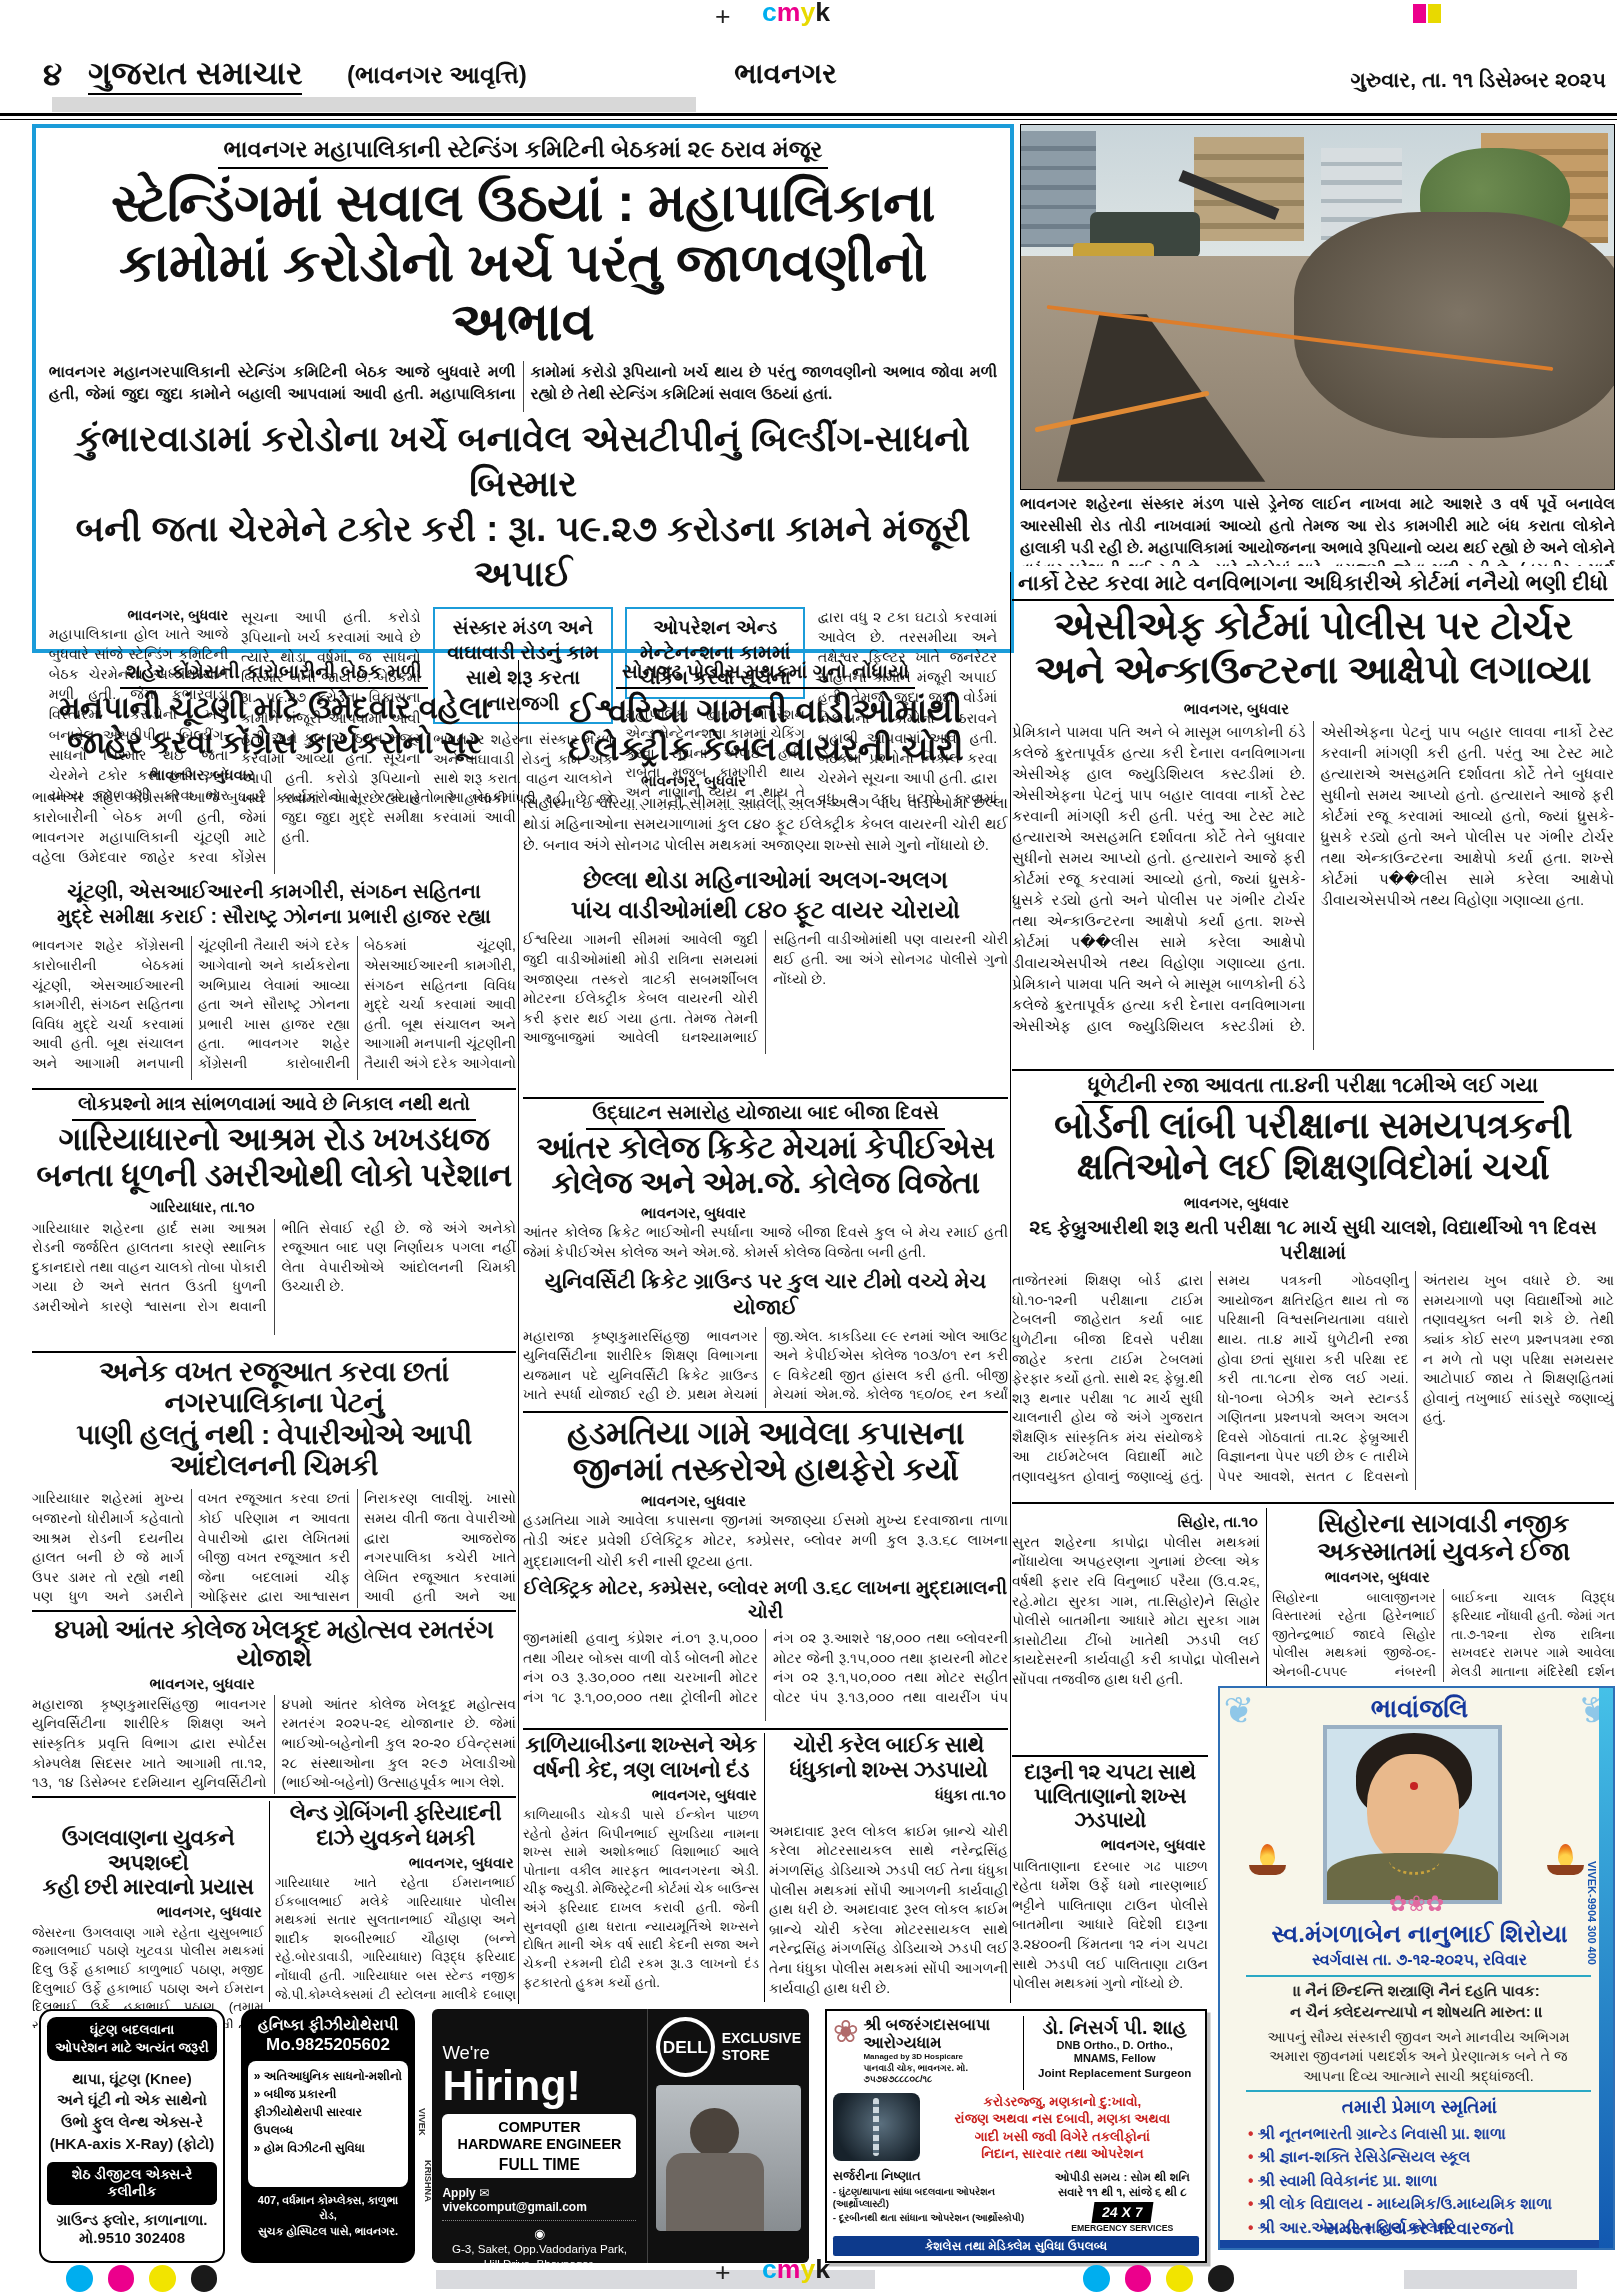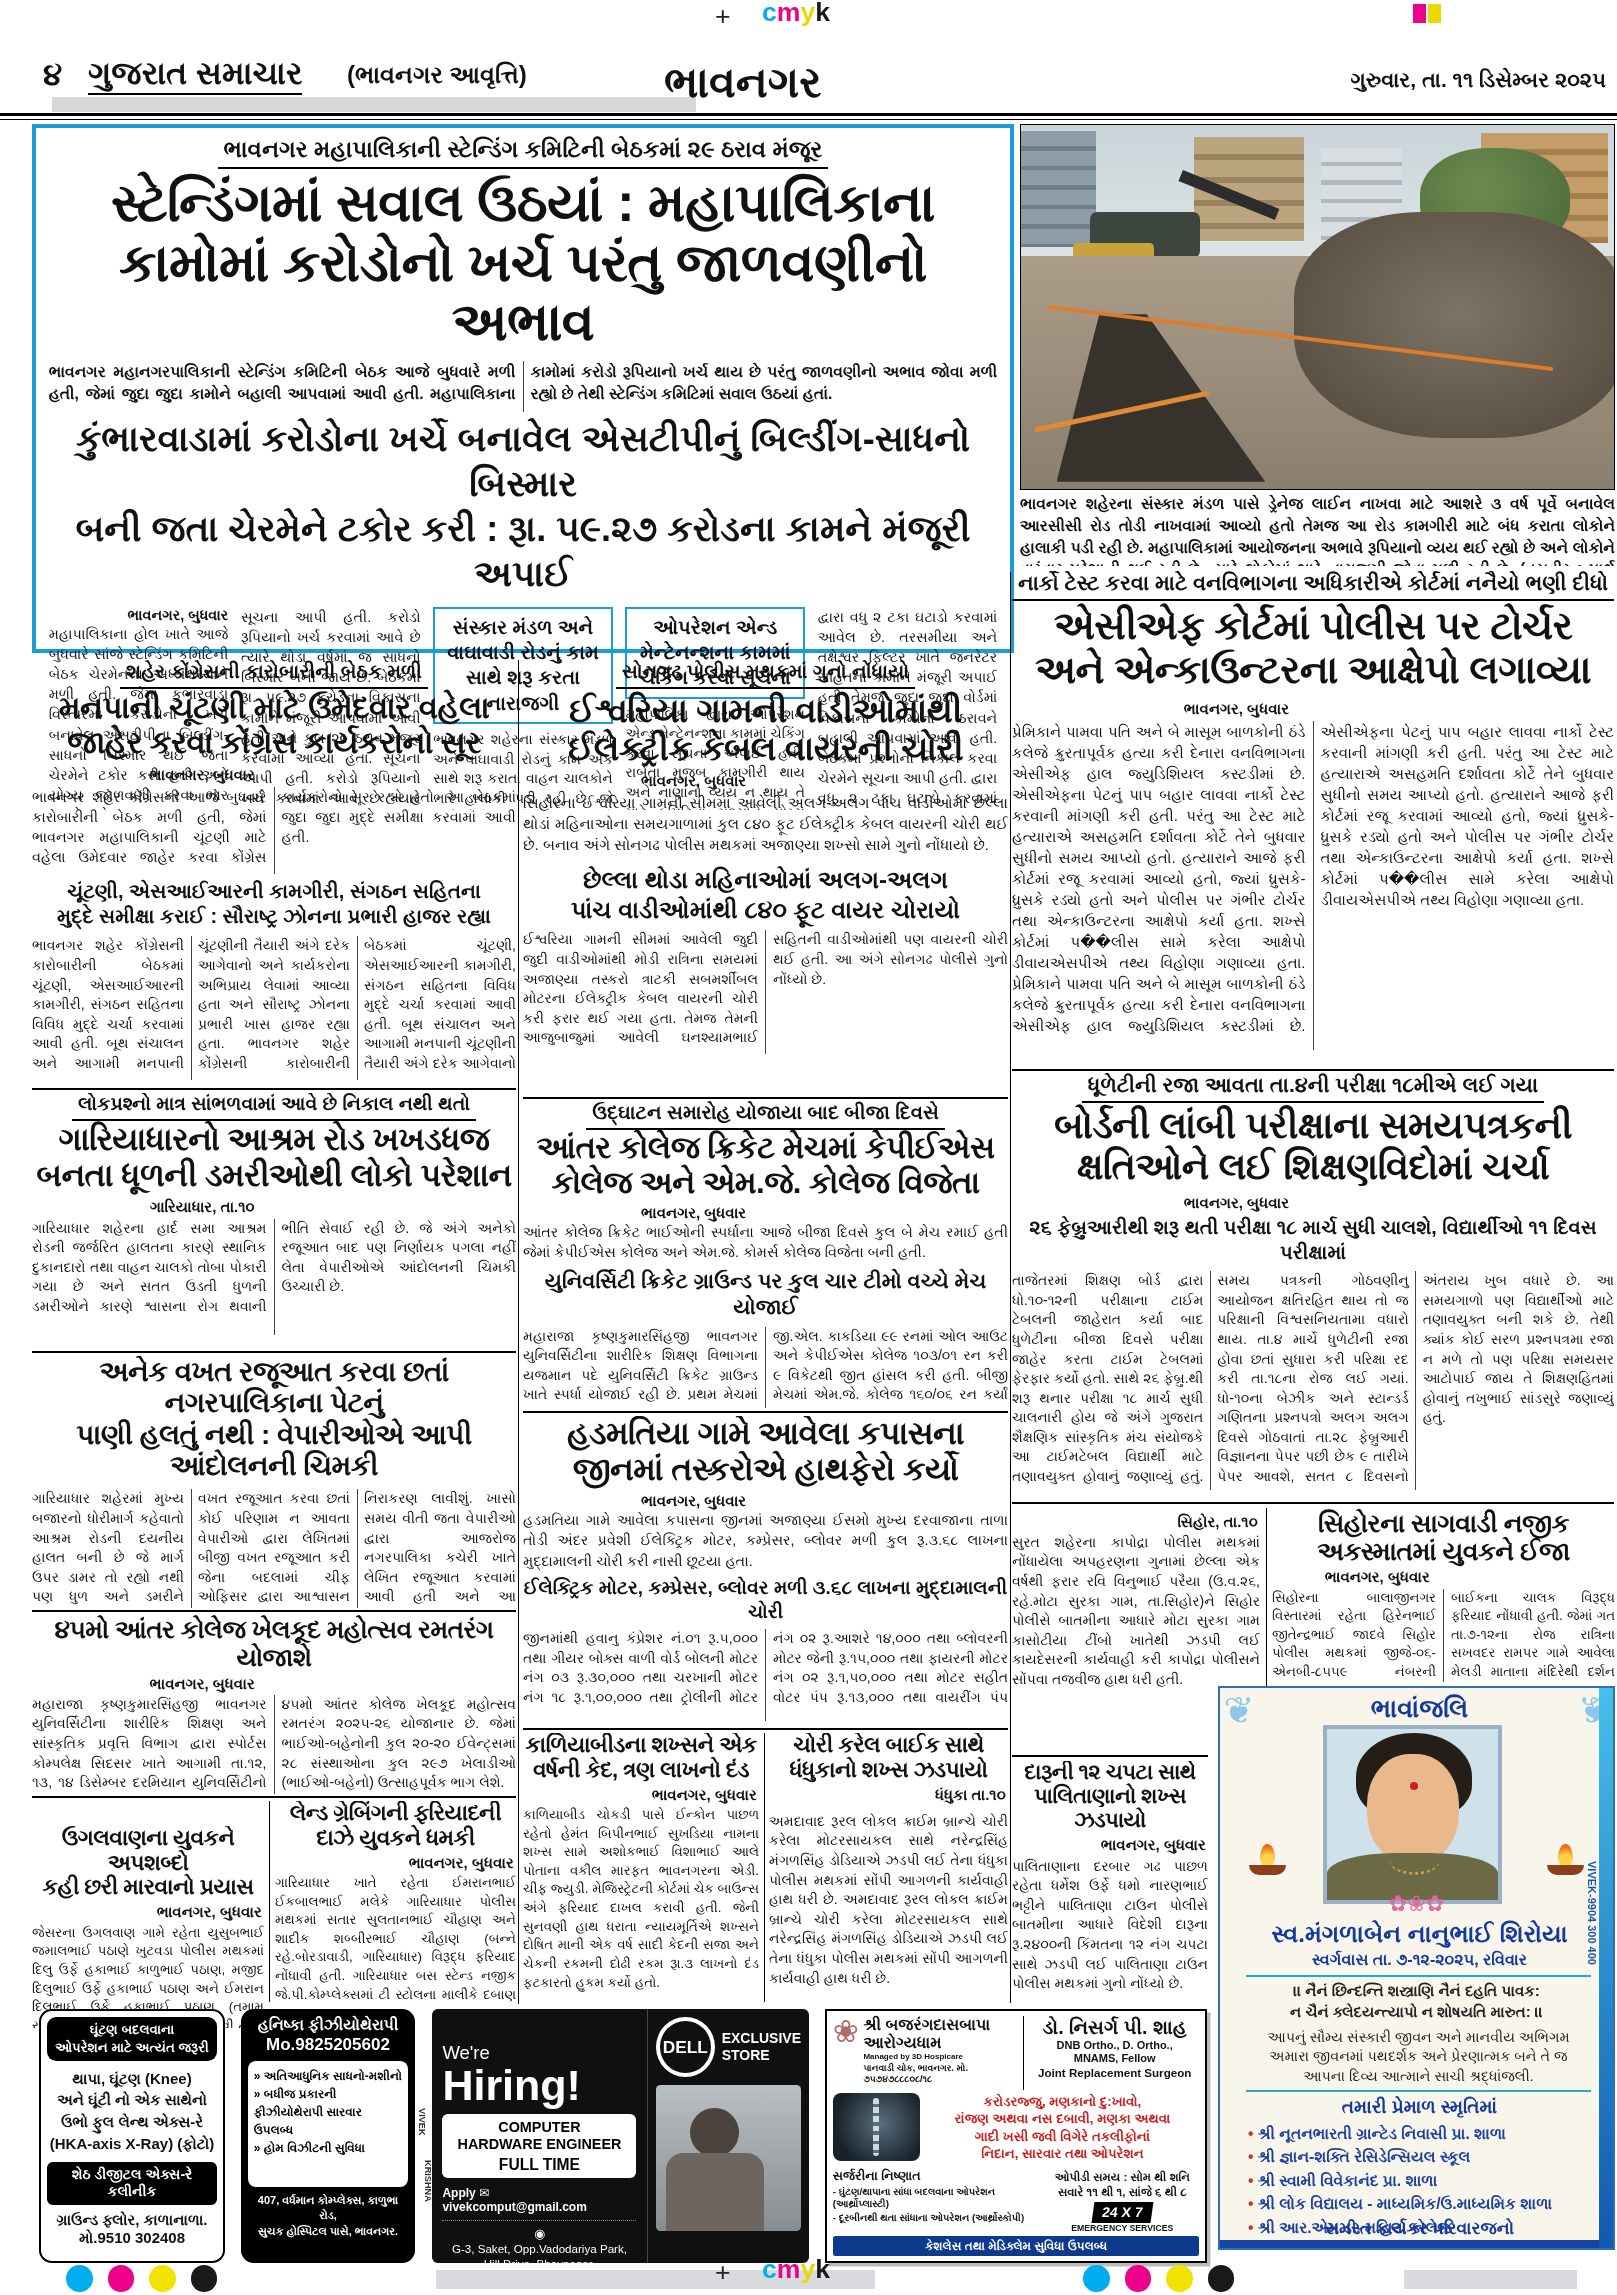--- a/index.html
+++ b/index.html
@@ -37,21 +37,21 @@
   <div class="abs" style="left:762px;top:-3.5px;font-size:26.6px;font-weight:bold;">
     <span class="cmyk-c">c</span><span class="cmyk-m">m</span><span class="cmyk-y">y</span><span class="cmyk-k">k</span>
   </div>
   <div class="abs" style="left:1413px;top:3.5px;width:12.7px;height:19.6px;background:#ec008c;"></div>
   <div class="abs" style="left:1428px;top:3.5px;width:12.7px;height:19.6px;background:#e8d900;"></div>
 
   <div class="abs" style="left:43px;top:57px;font-size:31px;font-weight:900;">૪</div>
   <div class="abs" style="left:88px;top:55px;font-size:32px;font-weight:900;border-bottom:2.9px solid #000;padding-bottom:1.2px;">ગુજરાત સમાચાર</div>
   <div class="abs" style="left:347px;top:61px;font-size:24px;font-weight:bold;">(ભાવનગર આવૃત્તિ)</div>
   <div class="abs" style="left:52px;top:97px;width:644px;height:15px;background:#d8d8d8;"></div>
-  <div class="abs" style="left:664px;top:58px;width:243px;text-align:left;font-size:43px;font-weight:900;">ભાવનગર</div>
+  <div class="abs" style="left:664px;top:58px;width:243px;text-align:center;font-size:28px;font-weight:900;">ભાવનગર</div>
   <div class="abs" style="left:1213px;top:68px;width:393px;text-align:right;font-size:21px;font-weight:bold;">ગુરુવાર, તા. ૧૧ ડિસેમ્બર ૨૦૨૫</div>
   <div class="abs dbl" style="left:0px;top:113px;width:1617px;"></div>
 
   <div class="abs" style="left:32px;top:124px;width:982px;height:529px;border:4.6px solid #1b9cd9;padding:5.8px 12.7px;">
     <div class="kick" style="font-size:23px;margin-top:2.3px;"><span>ભાવનગર મહાપાલિકાની સ્ટેન્ડિંગ કમિટિની બેઠકમાં ૨૯ ઠરાવ મંજૂર</span></div>
     <div class="hl pre" style="font-size:53px;margin-top:10.4px;">સ્ટેન્ડિંગમાં સવાલ ઉઠયાં : મહાપાલિકાના
 કામોમાં કરોડોનો ખર્ચ પરંતુ જાળવણીનો અભાવ</div>
     <div style="margin-top:9.2px;height:51px;">
       <div class="c2 bt" style="font-size:15.6px;font-weight:600;">ભાવનગર મહાનગરપાલિકાની સ્ટેન્ડિંગ કમિટિની બેઠક આજે બુધવારે મળી હતી, જેમાં જુદા જુદા કામોને બહાલી આપવામાં આવી હતી. મહાપાલિકાના કામોમાં કરોડો રૂપિયાનો ખર્ચ થાય છે પરંતુ જાળવણીનો અભાવ જોવા મળી રહ્યો છે તેથી સ્ટેન્ડિંગ કમિટિમાં સવાલ ઉઠયાં હતાં.</div>
     </div>
@@ -217,21 +217,21 @@
   <div class="abs" style="left:523px;top:1733px;width:236px;height:269px;overflow:hidden;">
     <div class="hl pre" style="font-size:22px;">કાળિયાબીડના શખ્સને એક
 વર્ષની કેદ, ત્રણ લાખનો દંડ</div>
     <div class="date" style="margin-top:3.5px;padding-right:2.3px;">ભાવનગર, બુધવાર</div>
     <div class="bt" style="font-size:13.3px;margin-top:2.3px;">કાળિયાબીડ ચોકડી પાસે ઈન્કોન પાછળ રહેતો હેમંત બિપીનભાઈ સુખડિયા નામના શખ્સ સામે અશોકભાઈ વિશાભાઈ આલે પોતાના વકીલ મારફત ભાવનગરના એડી. ચીફ જ્યુડી. મેજિસ્ટ્રેટની કોર્ટમાં ચેક બાઉન્સ અંગે ફરિયાદ દાખલ કરાવી હતી. જેની સુનવણી હાથ ધરાતા ન્યાયમૂર્તિએ શખ્સને દોષિત માની એક વર્ષ સાદી કેદની સજા અને ચેકની રકમની દોઢી રકમ રૂા.૩ લાખનો દંડ ફટકારતો હુકમ કર્યો હતો.</div>
   </div>
   <div class="abs" style="left:769px;top:1733px;width:239px;height:269px;overflow:hidden;">
     <div class="hl pre" style="font-size:22px;">ચોરી કરેલ બાઈક સાથે
 ધંધુકાનો શખ્સ ઝડપાયો</div>
     <div class="date" style="margin-top:3.5px;padding-right:2.3px;">ધંધુકા તા.૧૦</div>
-    <div class="bt" style="font-size:14px;margin-top:8px;">અમદાવાદ રૂરલ લોકલ ક્રાઈમ બ્રાન્ચે ચોરી કરેલા મોટરસાયકલ સાથે નરેન્દ્રસિંહ મંગળસિંહ ડોડિયાએ ઝડપી લઈ તેના ધંધુકા પોલીસ મથકમાં સોંપી આગળની કાર્યવાહી હાથ ધરી છે. અમદાવાદ રૂરલ લોકલ ક્રાઈમ બ્રાન્ચે ચોરી કરેલા મોટરસાયકલ સાથે નરેન્દ્રસિંહ મંગળસિંહ ડોડિયાએ ઝડપી લઈ તેના ધંધુકા પોલીસ મથકમાં સોંપી આગળની કાર્યવાહી હાથ ધરી છે.</div>
+    <div class="bt" style="font-size:14px;margin-top:18px;">અમદાવાદ રૂરલ લોકલ ક્રાઈમ બ્રાન્ચે ચોરી કરેલા મોટરસાયકલ સાથે નરેન્દ્રસિંહ મંગળસિંહ ડોડિયાએ ઝડપી લઈ તેના ધંધુકા પોલીસ મથકમાં સોંપી આગળની કાર્યવાહી હાથ ધરી છે. અમદાવાદ રૂરલ લોકલ ક્રાઈમ બ્રાન્ચે ચોરી કરેલા મોટરસાયકલ સાથે નરેન્દ્રસિંહ મંગળસિંહ ડોડિયાએ ઝડપી લઈ તેના ધંધુકા પોલીસ મથકમાં સોંપી આગળની કાર્યવાહી હાથ ધરી છે.</div>
   </div>
 
   <div class="abs hline" style="left:1012px;top:1502px;width:602px;height:2.3px;"></div>
   <div class="abs vline" style="left:1266px;top:1508px;height:245px;"></div>
   <div class="abs" style="left:1012px;top:1509px;width:248px;height:243px;overflow:hidden;">
     <div class="date" style="margin-top:3.5px;padding-right:2.3px;">સિહોર, તા.૧૦</div>
     <div class="bt" style="font-size:14px;margin-top:2.3px;">સુરત શહેરના કાપોદ્રા પોલીસ મથકમાં નોંધાયેલા અપહરણના ગુનામાં છેલ્લા એક વર્ષથી ફરાર રવિ વિનુભાઈ પરૈયા (ઉ.વ.૨૬, રહે.મોટા સુરકા ગામ, તા.સિહોર)ને સિહોર પોલીસે બાતમીના આધારે મોટા સુરકા ગામ કાસોટીયા ટીંબો ખાતેથી ઝડપી લઈ કાયદેસરની કાર્યવાહી કરી કાપોદ્રા પોલીસને સોંપવા તજવીજ હાથ ધરી હતી.</div>
   </div>
   <div class="abs" style="left:1272px;top:1509px;width:343px;height:173px;overflow:hidden;">
     <div class="hl" style="font-size:25.4px;">સિહોરના સાગવાડી નજીક અકસ્માતમાં યુવકને ઈજા</div>

